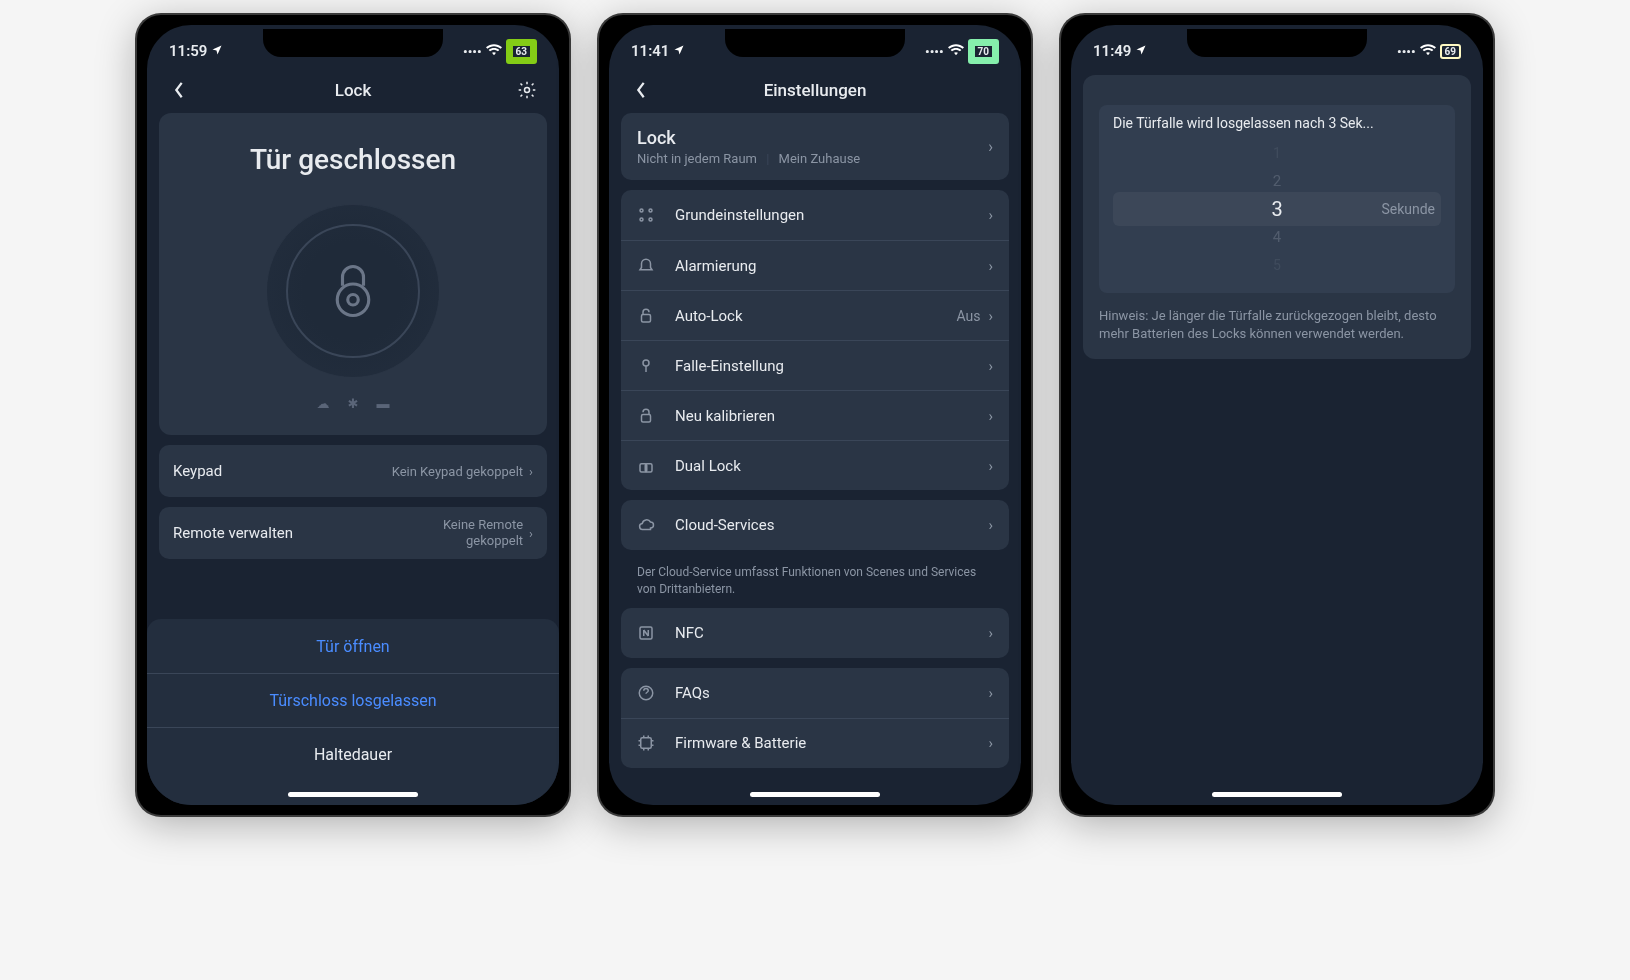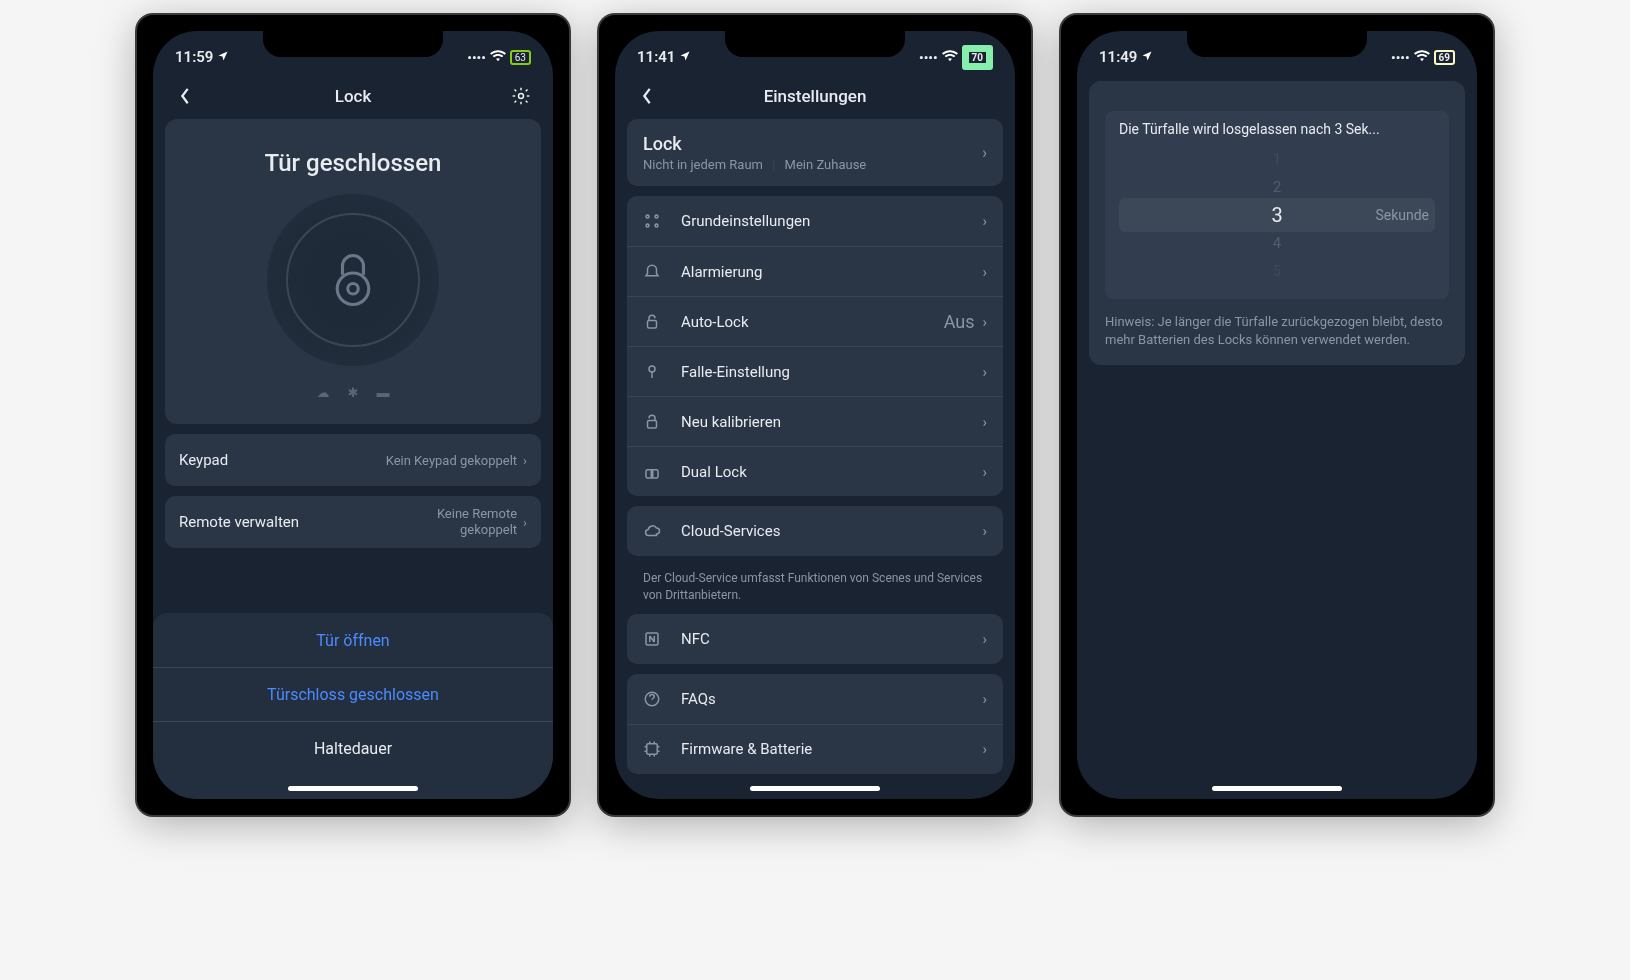--- a/index.html
+++ b/index.html
@@ -15,22 +15,22 @@
   *{box-sizing:border-box;margin:0;padding:0;}
   body{
     background:var(--bg);
     font-family:-apple-system,BlinkMacSystemFont,"Segoe UI",Roboto,sans-serif;
     width:1630px;height:980px;
     display:flex;justify-content:center;align-items:flex-start;
     padding-top:15px;gap:30px;
   }
   .phone{
     width:432px;height:800px;
-    background:#000;border-radius:16px;
-    padding:16px;position:relative;
+    background:#000;border-radius:24px;
+    padding:10px;position:relative;
     box-shadow:0 0 0 2px #3a3a3a,0 8px 40px rgba(0,0,0,.3);
   }
   .phone::before{
     content:"";position:absolute;top:14px;left:50%;transform:translateX(-50%);
     width:180px;height:28px;background:#000;border-radius:0 0 18px 18px;z-index:10;
   }
   .screen{
     width:100%;height:100%;background:var(--phone-bg);
     border-radius:44px;overflow:hidden;position:relative;
     display:flex;flex-direction:column;
@@ -47,21 +47,21 @@
   }
   .nav-title{flex:1;text-align:center;font-size:17px;font-weight:500;}
   .nav-btn{width:32px;display:flex;align-items:center;justify-content:center;}
   .content{flex:1;overflow:hidden;padding:0 12px;display:flex;flex-direction:column;}
 
   
   .lock-hero{
     background:var(--card);border-radius:12px;padding:20px 0 24px;
     display:flex;flex-direction:column;align-items:center;margin-bottom:10px;
   }
-  .lock-status{color:var(--text);font-size:24px;font-weight:500;margin:10px 0 16px;}
+  .lock-status{color:var(--text);font-size:28px;font-weight:500;margin:10px 0 28px;}
   .lock-circle{
     width:174px;height:174px;border-radius:50%;
     background:radial-gradient(circle,#1f2a39 40%,#232e3e 100%);
     display:flex;align-items:center;justify-content:center;position:relative;
     border:1px solid #2a3545;
   }
   .lock-circle::before{
     content:"";position:absolute;width:130px;height:130px;border-radius:50%;
     border:2px solid #3a4658;
   }
@@ -92,21 +92,21 @@
   .card-header .title{color:var(--text);font-size:18px;font-weight:500;}
   .card-header .sub{color:var(--text-dim);font-size:13px;margin-top:3px;}
   .card-header .sub .sep{margin:0 6px;color:#3a4658;}
   .setting-row{
     height:50px;display:flex;align-items:center;padding:0 16px;
     color:var(--text);font-size:15px;border-top:1px solid var(--divider);
   }
   .setting-row:first-child{border-top:none;}
   .setting-row .icon{width:26px;margin-right:12px;color:var(--text-dim);display:flex;}
   .setting-row .label{flex:1;}
-  .setting-row .value{color:var(--text-dim);margin-right:8px;font-size:18px;}
+  .setting-row .value{color:var(--text-dim);margin-right:8px;font-size:14px;}
   .setting-row .chev{color:var(--text-dim);}
   .header-row{display:flex;justify-content:space-between;align-items:center;}
   .block-note{color:var(--text-dim);font-size:12px;padding:4px 16px 10px;line-height:1.4;}
 
   
   .info-card{
     background:var(--card);border-radius:12px;padding:16px;margin-top:8px;
   }
   .info-card h4{color:var(--text);font-size:15px;font-weight:600;line-height:1.4;}
   .picker-box{background:var(--card-light);border-radius:8px;margin-top:14px;padding:10px 14px 14px;}
@@ -145,21 +145,21 @@
             </svg>
         </span>
       </div>
       <div class="status-right">
         <span>••••</span>
         <span>
           <svg width="16" height="12" viewBox="0 0 24 16">
               <path d="M12 16l-3-4c2-1 4-1 6 0l-3 4zM4 8c5-4 11-4 16 0l-2 2c-4-3-8-3-12 0L4 8zM0 4C7-2 17-2 24 4l-2 2C16 1 8 1 2 6L0 4z" fill="#fff"></path>
             </svg>
         </span>
-        <span style="border:2px solid #84cc16;border-radius:3px;padding:0 3px;font-size:10px;font-weight:400">
+        <span style="border:7px solid #84cc16;border-radius:3px;padding:0 3px;font-size:10px;font-weight:700">
           <span>63</span>
         </span>
       </div>
     </div>
     <div class="navbar">
       <div class="nav-btn">
         <svg width="12" height="18" viewBox="0 0 12 20" stroke="#e8ebef" stroke-width="2.5">
             <path d="M9 2L3 10l6 8"></path>
           </svg>
       </div>
@@ -200,21 +200,21 @@
           <span class="multi trail">
             <span>Keine Remote</span>
             <span>gekoppelt</span>
           </span>
           <span>›</span>
         </span>
       </div>
     </div>
     <div class="sheet">
       <div class="sheet-btn blue">Tür öffnen</div>
-      <div class="sheet-btn blue">Türschloss geschlossen</div>
+      <div class="sheet-btn blue">Türschloss losgelassen</div>
       <div class="sheet-btn white">Haltedauer</div>
     </div>
     <div class="home-ind"></div>
   </div>
 </div>
 
 <div class="phone">
   <div class="screen">
     <div class="statusbar">
       <div class="status-left">

